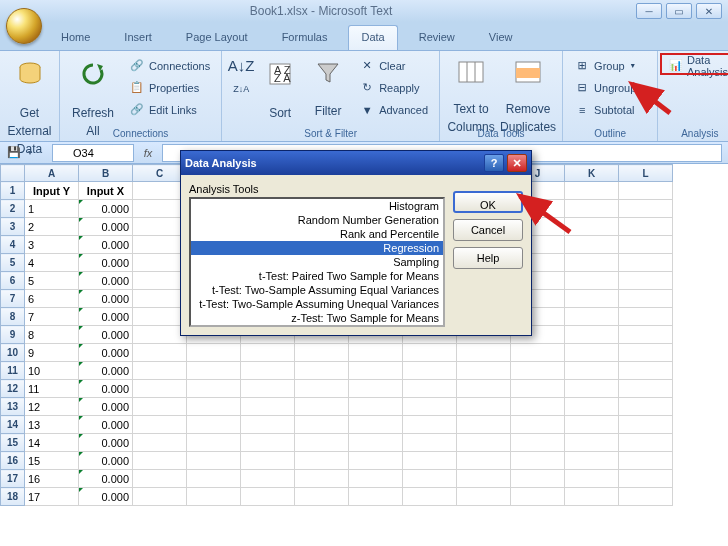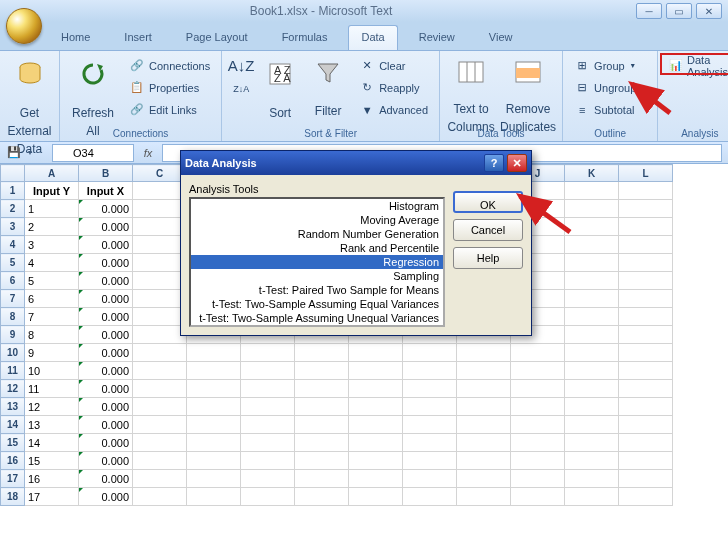--- a/index.html
+++ b/index.html
@@ -599,21 +599,20 @@
     <span>Data Analysis</span>
     <div class="spacer"></div>
     <div class="dlg-h">?</div>
     <div class="dlg-x">✕</div>
   </div>
   <div class="dlg-body">
     <div class="tools-frame">
       <div class="tools-label">Analysis Tools</div>
       <div class="listbox" id="toolslist">
           <div>Histogram</div>
-          <div>Moving Average</div>
           <div>Random Number Generation</div>
           <div>Rank and Percentile</div>
           <div class="sel">Regression</div>
           <div>Sampling</div>
           <div>t-Test: Paired Two Sample for Means</div>
           <div>t-Test: Two-Sample Assuming Equal Variances</div>
           <div>t-Test: Two-Sample Assuming Unequal Variances</div>
           <div>z-Test: Two Sample for Means</div>
         </div>
     </div>

